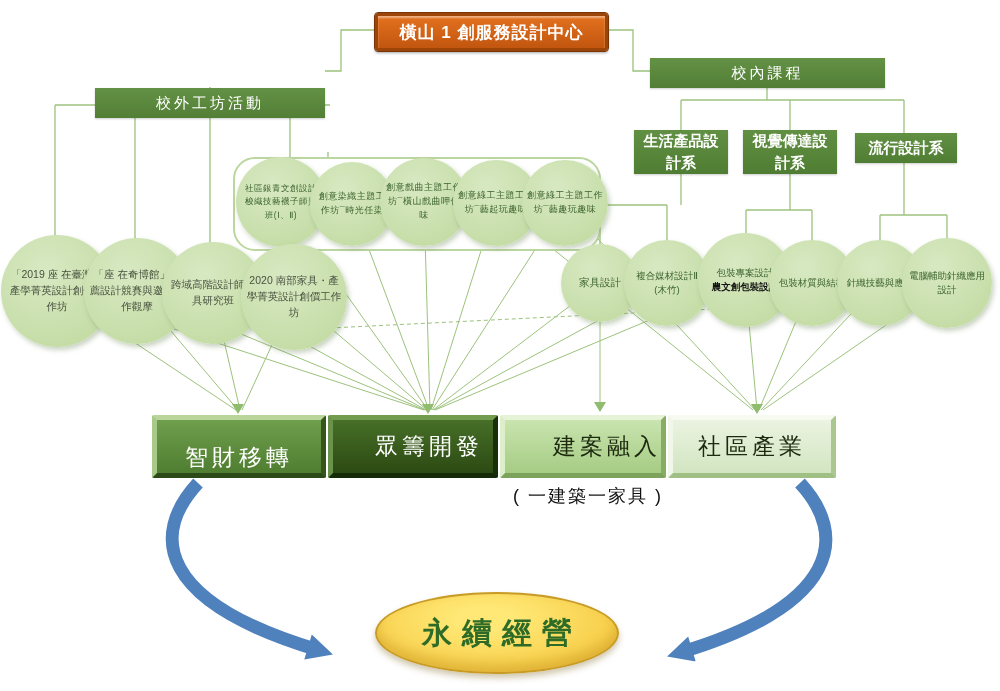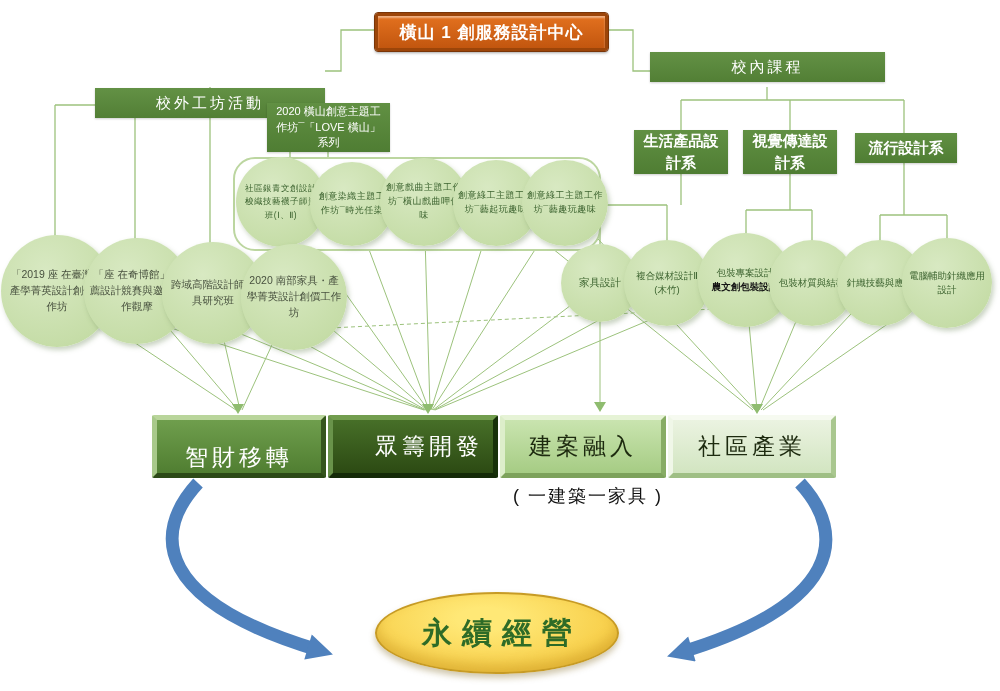--- a/index.html
+++ b/index.html
@@ -114,27 +114,24 @@
     </g>
   </svg>
 
   <div class="node root" style="left:375px;top:13px;width:233px;height:38px;">
     <span>橫山 1 創服務設計中心</span>
   </div>
 
   <div class="node lvl2" style="left:95px;top:57px;width:230px;height:30px;margin-top:31px;">
     <span>校外工坊活動</span>
   </div>
-  <div class="node lvl2" style="left:650px;top:52px;width:235px;height:30px;">
+  <div class="node lvl2" style="left:650px;top:58px;width:235px;height:30px;">
     <span>校內課程</span>
   </div>
 
-  <div class="node gbox theme" style="left:267px;top:103px;width:123px;height:49px;">
-    <span>2020 橫山創意主題工作坊¯「LOVE 橫山」系列</span>
-  </div>
 
   <div class="pool" style="left:233px;top:157px;width:364px;height:90px;"></div>
 
   <div class="circle" style="left:236px;top:157px;width:90px;height:90px;">
     <div class="inner c-small">社區銀青文創設計 梭織技藝襪子師資班(Ⅰ、Ⅱ)</div>
   </div>
   <div class="circle" style="left:310px;top:162px;width:84px;height:84px;">
     <div class="inner c-small" style="font-size:9px;">創意染織主題工作坊¯時光任染</div>
   </div>
   <div class="circle" style="left:380px;top:158px;width:88px;height:88px;">
@@ -191,21 +188,21 @@
   <div class="circle" style="left:902px;top:238px;width:90px;height:90px;">
     <div class="inner c-right">電腦輔助針織應用設計</div>
   </div>
 
   <div class="node strat s1" style="left:152px;width:174px;">
     <span>智財移轉</span>
   </div>
   <div class="node strat s2" style="left:328px;width:170px;padding-left:32px;">
     <span>眾籌開發</span>
   </div>
-  <div class="node strat s3" style="left:500px;width:166px;">
+  <div class="node strat s3" style="left:500px;width:166px;justify-content:flex-end;">
     <span>建案融入</span>
   </div>
   <div class="node strat s4" style="left:668px;width:168px;">
     <span>社區產業</span>
   </div>
 
   <div class="node goal" style="left:375px;top:592px;width:244px;height:82px;">
     <span>永續經營</span>
   </div>
 

